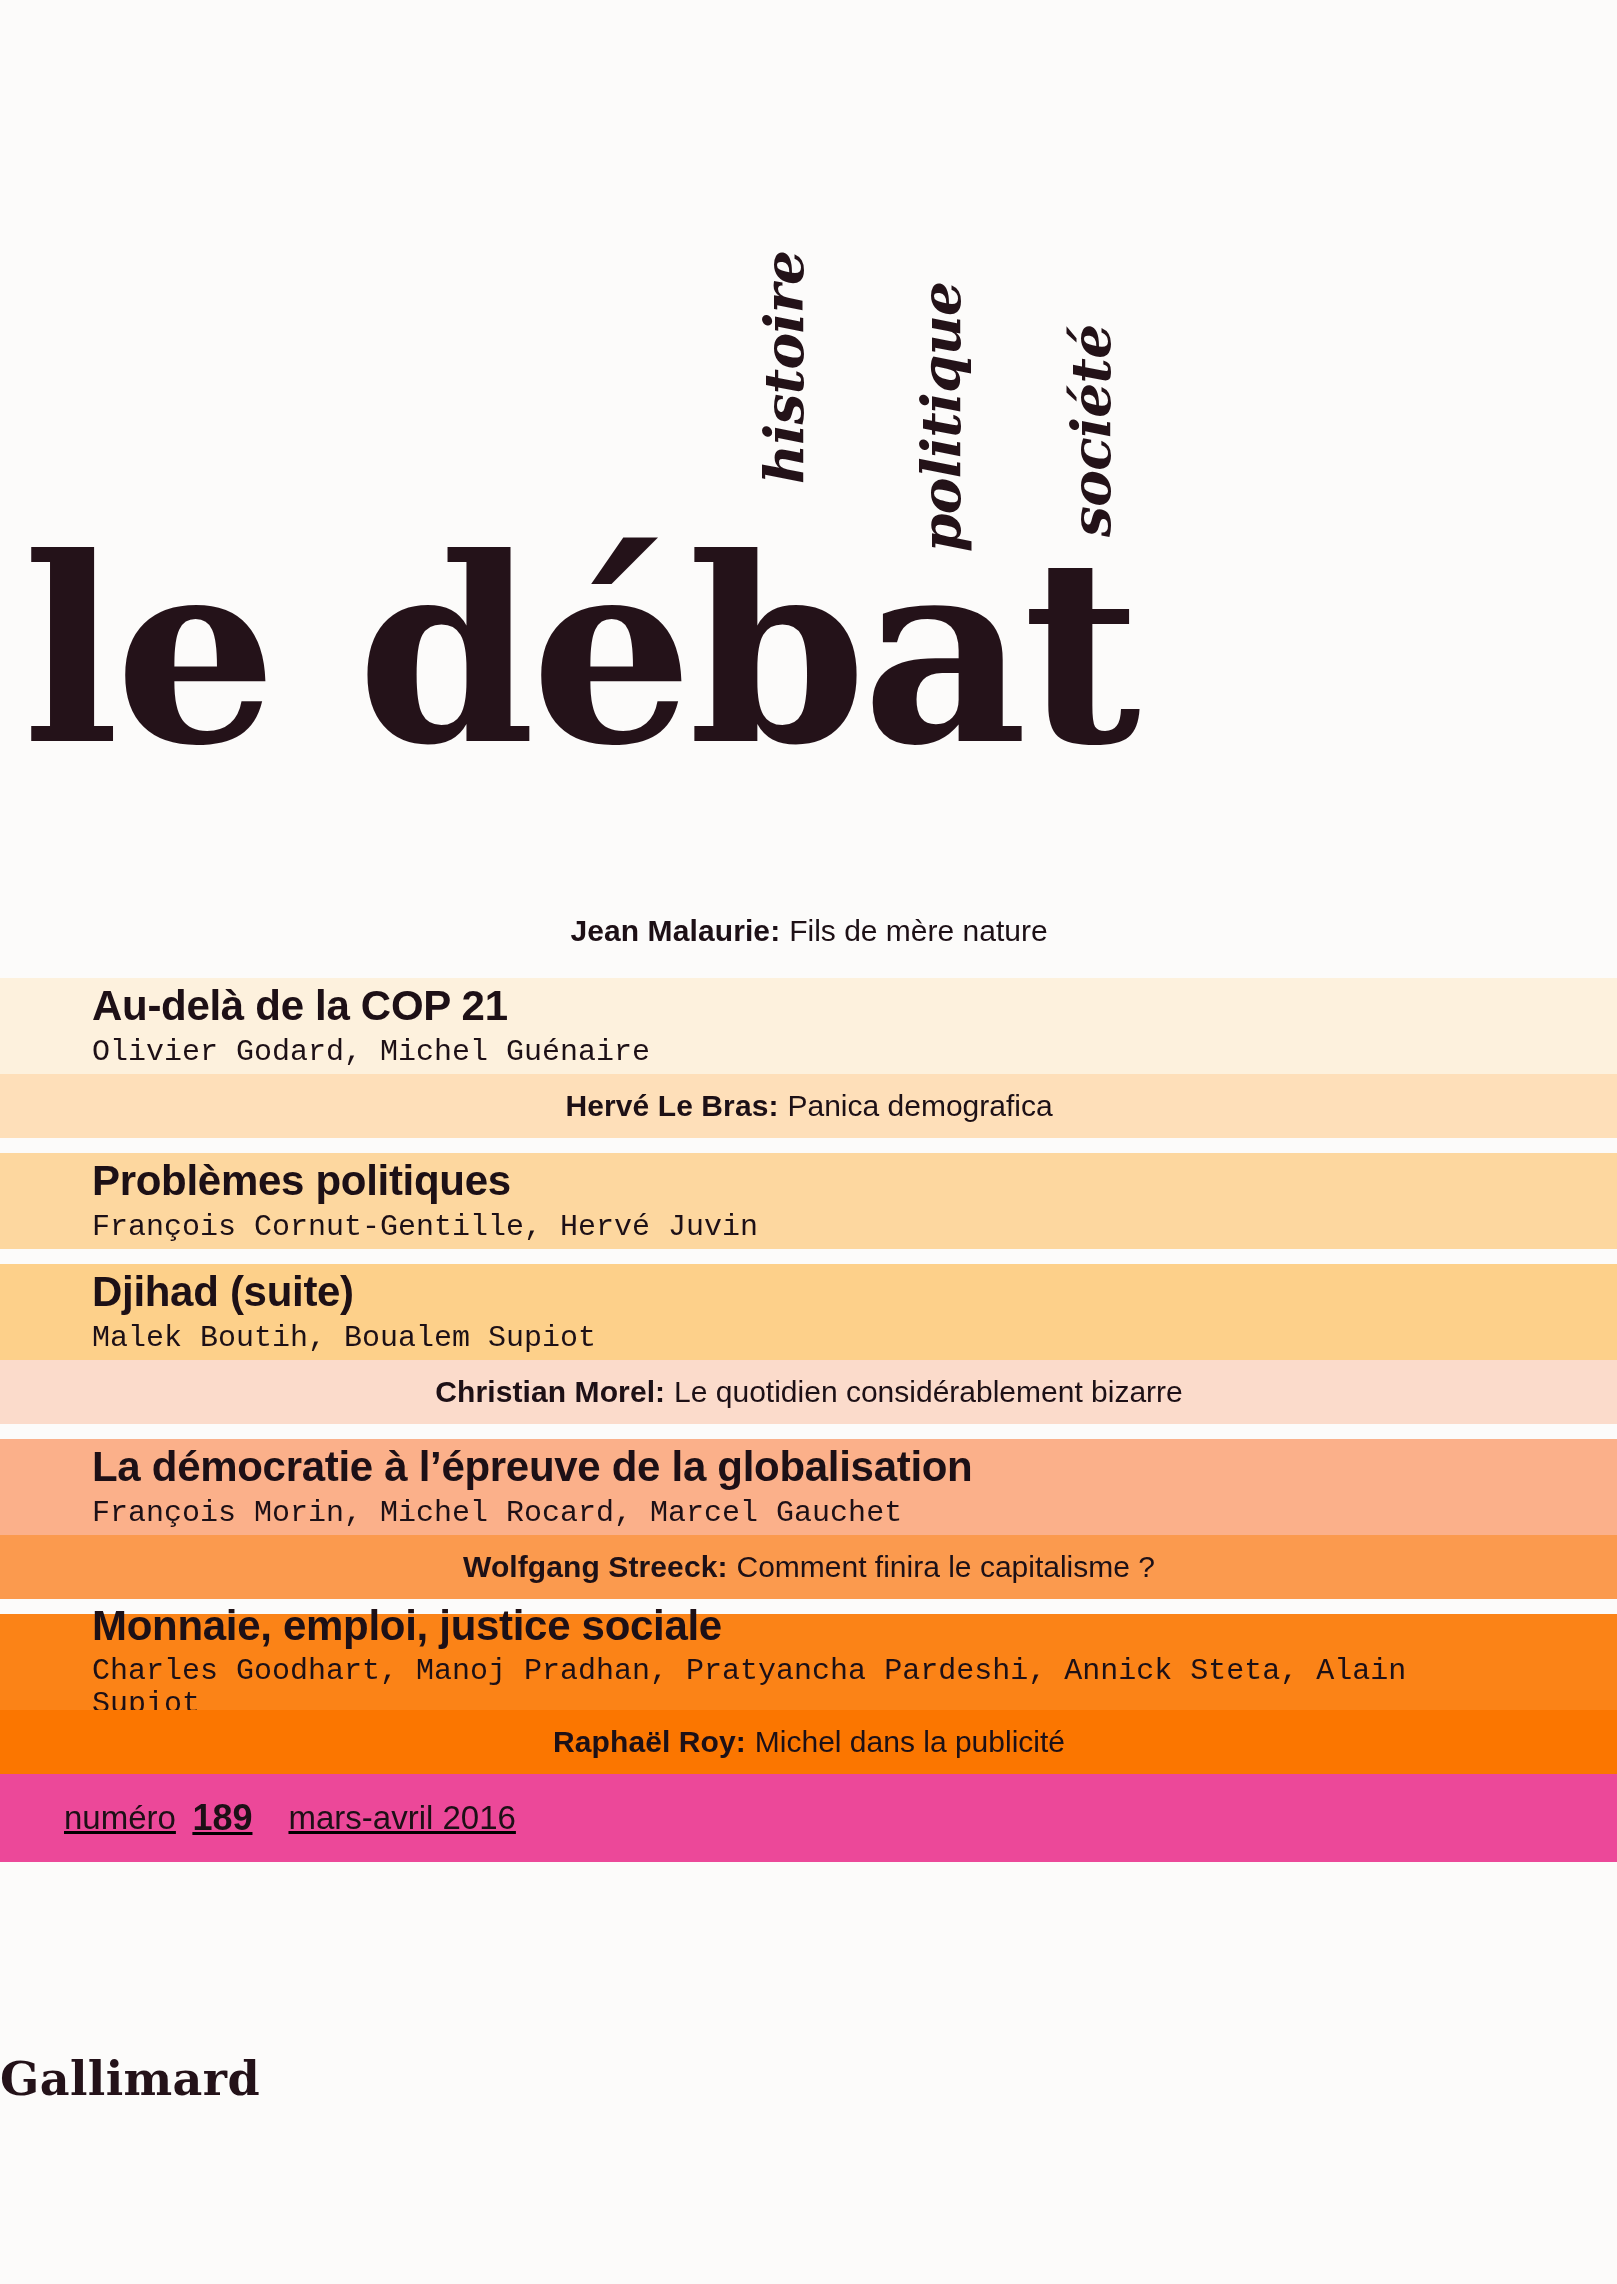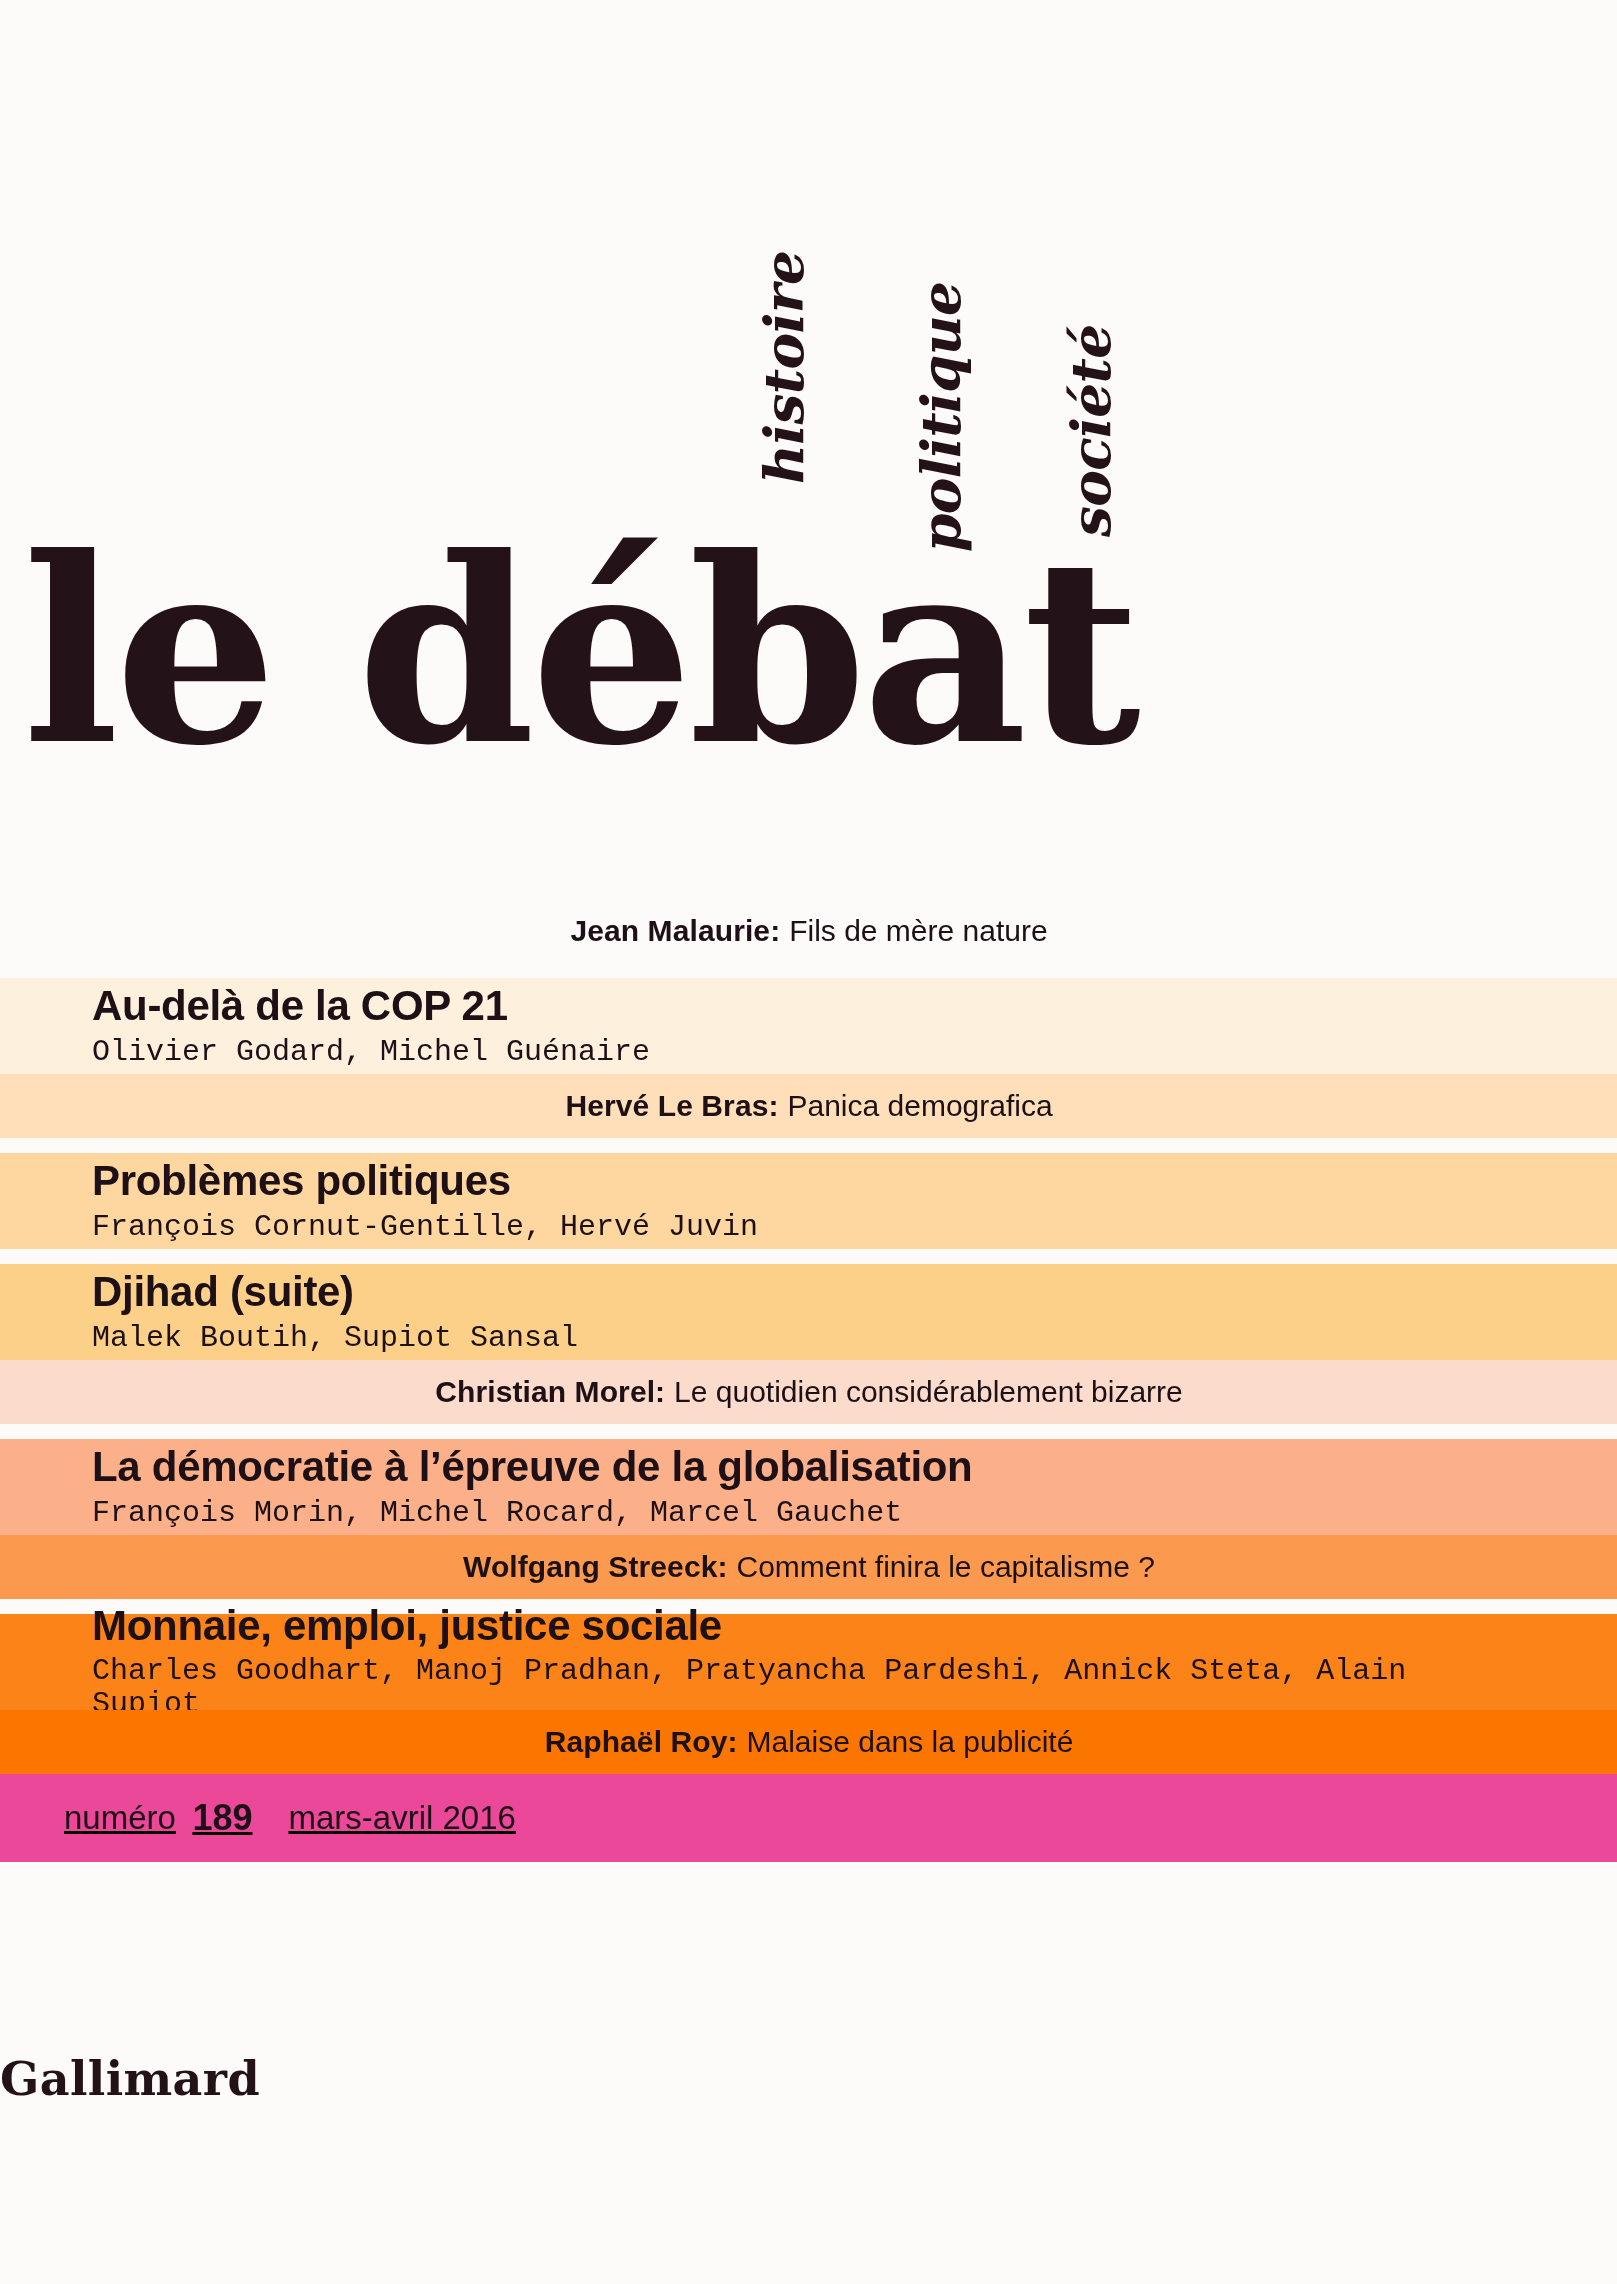--- a/index.html
+++ b/index.html
@@ -230,21 +230,21 @@
           <span class="colon">:</span>
           <span class="title-inline">Panica demografica</span>
         </div>
       </div>
       <div class="entry stacked" style="background: rgb(253, 215, 159);">
         <div class="title-big">Problèmes politiques</div>
         <div class="authors">François Cornut-Gentille, Hervé Juvin</div>
       </div>
       <div class="entry stacked" style="background: rgb(253, 208, 138);">
         <div class="title-big">Djihad (suite)</div>
-        <div class="authors">Malek Boutih, Supiot Sansal</div>
+        <div class="authors">Malek Boutih, Boualem Supiot</div>
       </div>
       <div class="entry inline" style="background: rgb(251, 219, 203);">
         <div class="entry-line">
           <span class="author-bold">Christian Morel</span>
           <span class="colon">:</span>
           <span class="title-inline">Le quotidien considérablement bizarre</span>
         </div>
       </div>
       <div class="entry stacked" style="background: rgb(251, 176, 138);">
         <div class="title-big">La démocratie à l’épreuve de la globalisation</div>
@@ -258,21 +258,21 @@
         </div>
       </div>
       <div class="entry stacked" style="background: rgb(251, 131, 23);">
         <div class="title-big">Monnaie, emploi, justice sociale</div>
         <div class="authors">Charles Goodhart, Manoj Pradhan, Pratyancha Pardeshi, Annick Steta, Alain Supiot</div>
       </div>
       <div class="entry inline" style="background: rgb(251, 118, 0);">
         <div class="entry-line">
           <span class="author-bold">Raphaël Roy</span>
           <span class="colon">:</span>
-          <span class="title-inline">Malaise dans la publicité</span>
+          <span class="title-inline">Michel dans la publicité</span>
         </div>
       </div>
       <div class="issue-band" style="background: #ec4899; text-decoration: underline;">
         <span class="issue-label">numéro</span>
         <span class="issue-number">189</span>
         <span class="issue-date">mars-avril 2016</span>
       </div>
     </div>
 
   <div class="publisher">Gallimard</div>

